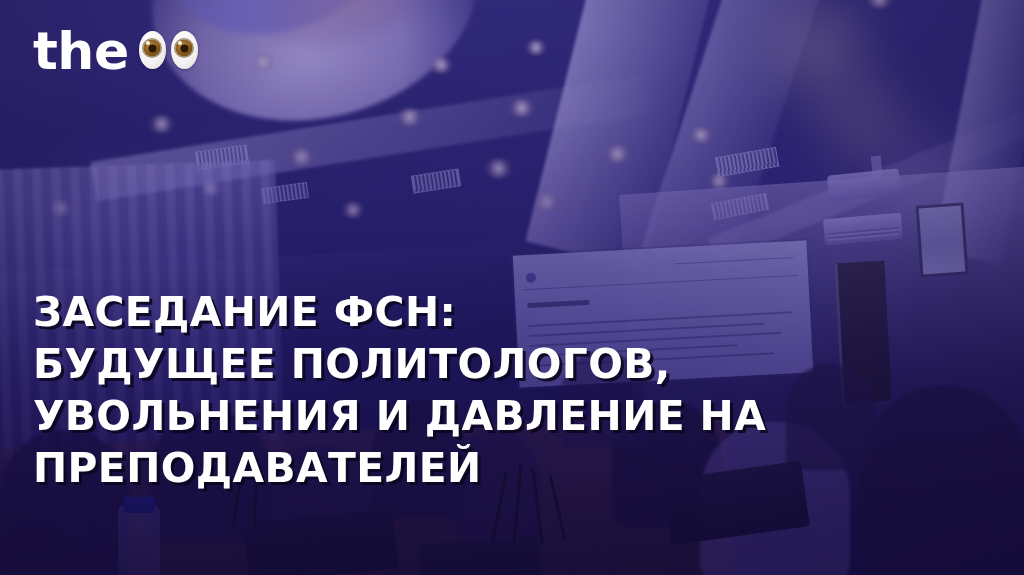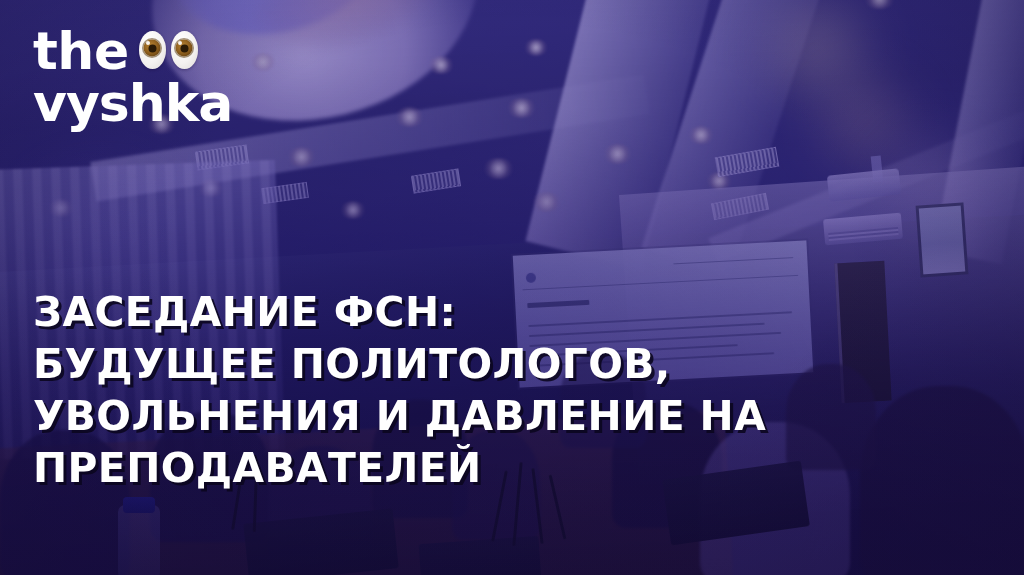--- a/index.html
+++ b/index.html
@@ -367,23 +367,20 @@
           <span class="glint"></span>
         </span>
         <span class="eye">
           <span class="iris">
             <span class="pupil"></span>
           </span>
           <span class="glint"></span>
         </span>
       </span>
     </div>
-    <div class="logo-row">
-      <span class="logo-word w2">vyshka</span>
-    </div>
   </div>
 
   <div class="headline">
     <div class="hl-line">ЗАСЕДАНИЕ ФСН:</div>
     <div class="hl-line">БУДУЩЕЕ ПОЛИТОЛОГОВ,</div>
     <div class="hl-line">УВОЛЬНЕНИЯ И ДАВЛЕНИЕ НА</div>
     <div class="hl-line">ПРЕПОДАВАТЕЛЕЙ</div>
   </div>
 
 </div>

